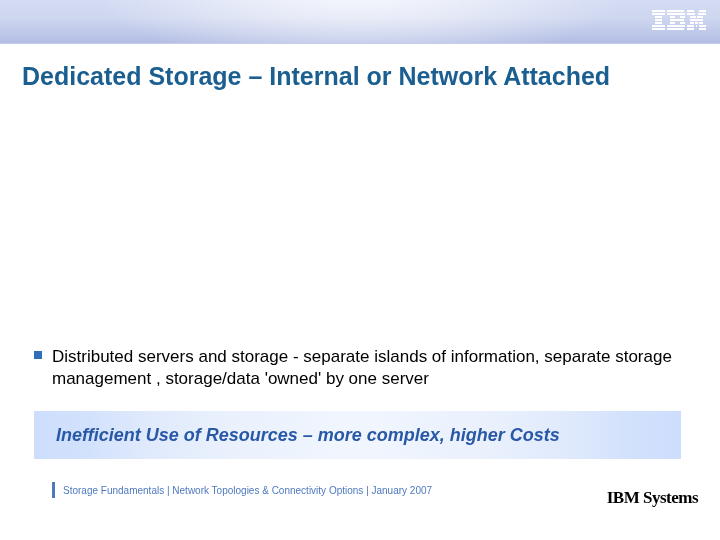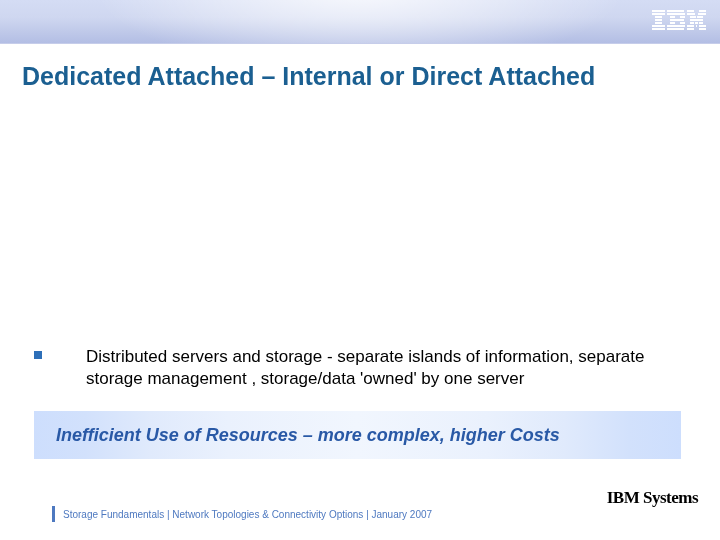--- a/index.html
+++ b/index.html
@@ -31,21 +31,21 @@
     font-size: 25px;
     font-weight: 700;
     padding: 18px 28px 0 22px;
   }
 
   
   .body-area {
     position: absolute;
     top: 346px; left: 34px; right: 32px;
   }
-  .bullet-row { display: flex; align-items: flex-start; gap: 34px; }
+  .bullet-row { display: flex; align-items: flex-start; }
   .sq-bullet {
     width: 8px; height: 8px;
     background: #2d6fb8;
     margin-top: 5px;
     margin-right: 10px;
     flex-shrink: 0;
   }
   .bullet-text {
     color: #000;
     font-size: 17px;
@@ -69,21 +69,21 @@
   .callout-text {
     color: #2959a6;
     font-size: 18px;
     font-style: italic;
     font-weight: 700;
   }
 
   
   .footer {
     position: absolute;
-    bottom: 18px; left: 52px;
+    bottom: 42px; left: 52px;
     display: flex;
     align-items: center;
   }
   .footer-tick {
     width: 3px; height: 16px;
     background: #4e79c0;
     margin-right: 8px;
   }
   .footer-text {
     color: #4e79c0;
@@ -140,21 +140,21 @@
           <rect x="35" y="15" width="7" height="2"></rect>
           <rect x="44" y="15" width="1" height="2"></rect>
           <rect x="47" y="15" width="7" height="2"></rect>
           <rect x="35" y="18" width="7" height="2"></rect>
           <rect x="47" y="18" width="7" height="2"></rect>
         </g>
       </svg>
     </div>
   </div>
 
-  <h1 class="title">Dedicated Attached – Internal or Direct Attached</h1>
+  <h1 class="title">Dedicated Storage – Internal or Network Attached</h1>
 
   <div class="body-area">
     <div class="bullet-row">
       <div class="sq-bullet"></div>
       <div class="bullet-text">Distributed servers and storage - separate islands of information, separate storage management , storage/data 'owned' by one server</div>
     </div>
   </div>
 
   <div class="callout">
     <span class="callout-text">Inefficient Use of Resources – more complex, higher Costs</span>

